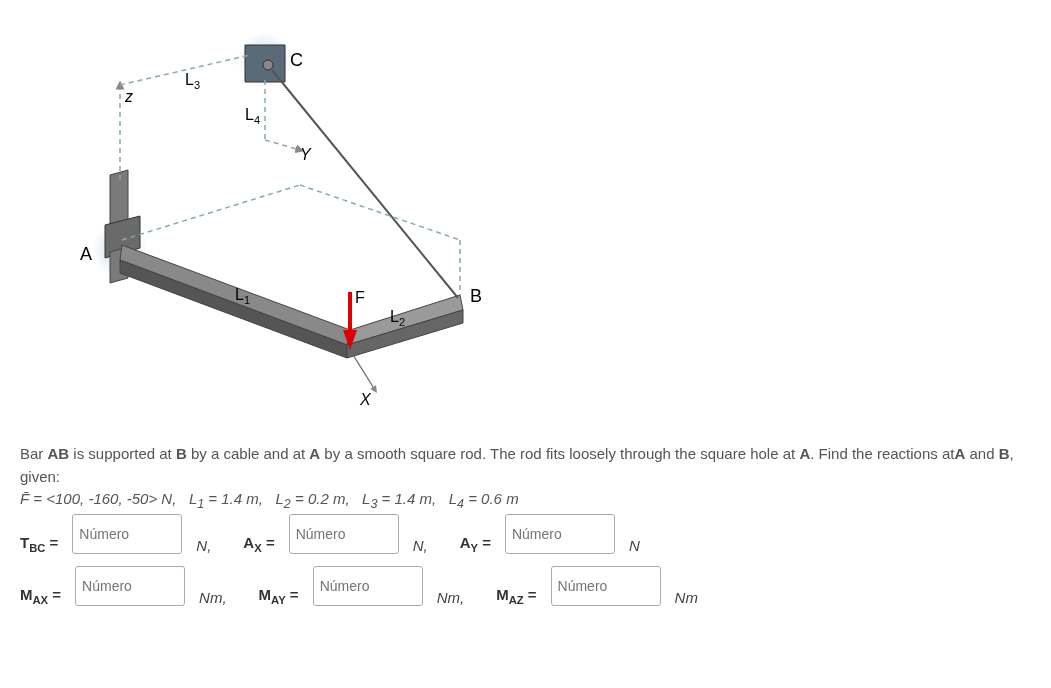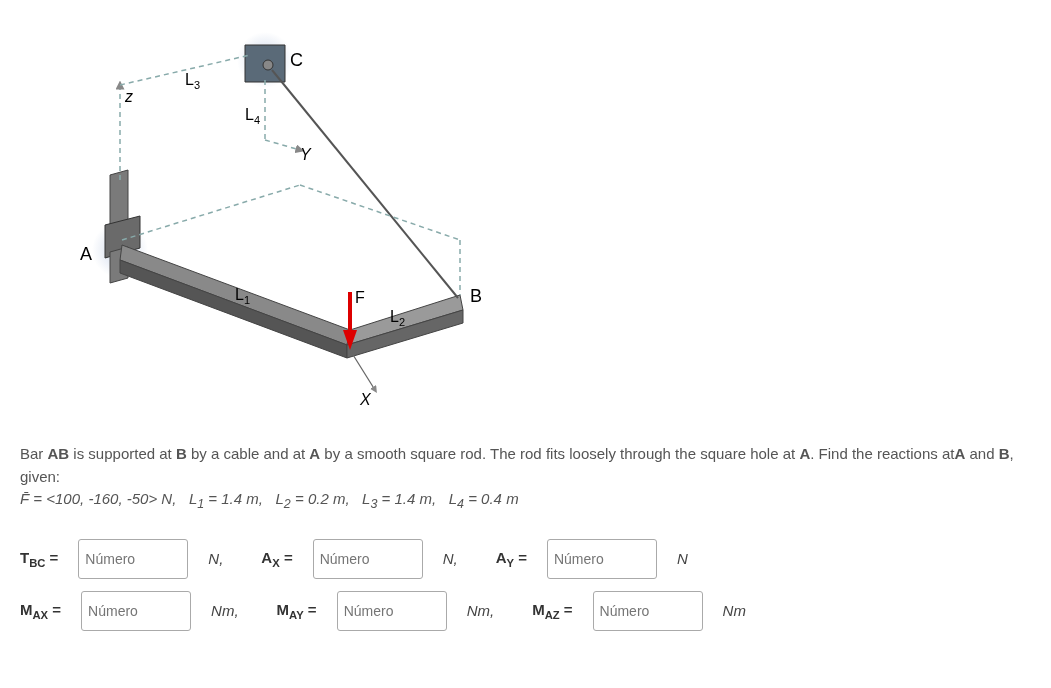--- a/index.html
+++ b/index.html
@@ -9,32 +9,31 @@
     margin: 0;
     padding: 30px 20px;
     width: 1051px;
     box-sizing: border-box;
   }
   .diagram {
     margin: 0 0 30px 30px;
   }
   .problem-text {
     line-height: 1.5;
-    margin-bottom: 25px;
     color: #555;
   }
   .answer-rows {
     display: flex;
     flex-direction: column;
     gap: 12px;
   }
   .answer-row {
     display: flex;
-    align-items: center;
-    gap: 20px;
+    align-items: flex-end;
+    gap: 14px;
   }
   .label {
     font-weight: bold;
     color: #333;
     white-space: nowrap;
   }
   .label sub {
     font-size: 0.75em;
   }
   input[type=text] {
@@ -119,21 +118,21 @@
 </svg>
 </div>
 
 <div class="problem-text">
   <span>Bar </span><b>AB</b><span> is supported at </span><b>B</b><span> by a cable and at </span><b>A</b><span> by a smooth square rod. The rod fits loosely through the square hole at </span><b>A</b><span>. Find the reactions at</span><b>A</b><span> and </span><b>B</b><span>, given:</span><br>
   <span class="force-line">
     <span>F̄</span><span> = &lt;100, -160, -50&gt; </span><span>N,</span>&nbsp;&nbsp;
     <span>L</span><sub>1</sub><span> = 1.4 </span><span>m,</span>&nbsp;&nbsp;
     <span>L</span><sub>2</sub><span> = 0.2 </span><span>m,</span>&nbsp;&nbsp;
     <span>L</span><sub>3</sub><span> = 1.4 </span><span>m,</span>&nbsp;&nbsp;
-    <span>L</span><sub>4</sub><span> = 0.4 </span><span>m</span>
+    <span>L</span><sub>4</sub><span> = 0.6 </span><span>m</span>
   </span>
 </div>
 
 <div class="answer-rows">
   <div class="answer-row">
     <span class="label"><span>T</span><sub>BC</sub><span> = </span></span>
     <input type="text" placeholder="Número" style="">
     <span class="unit">N,</span>
 
     <span class="label"><span>A</span><sub>X</sub><span> = </span></span>

